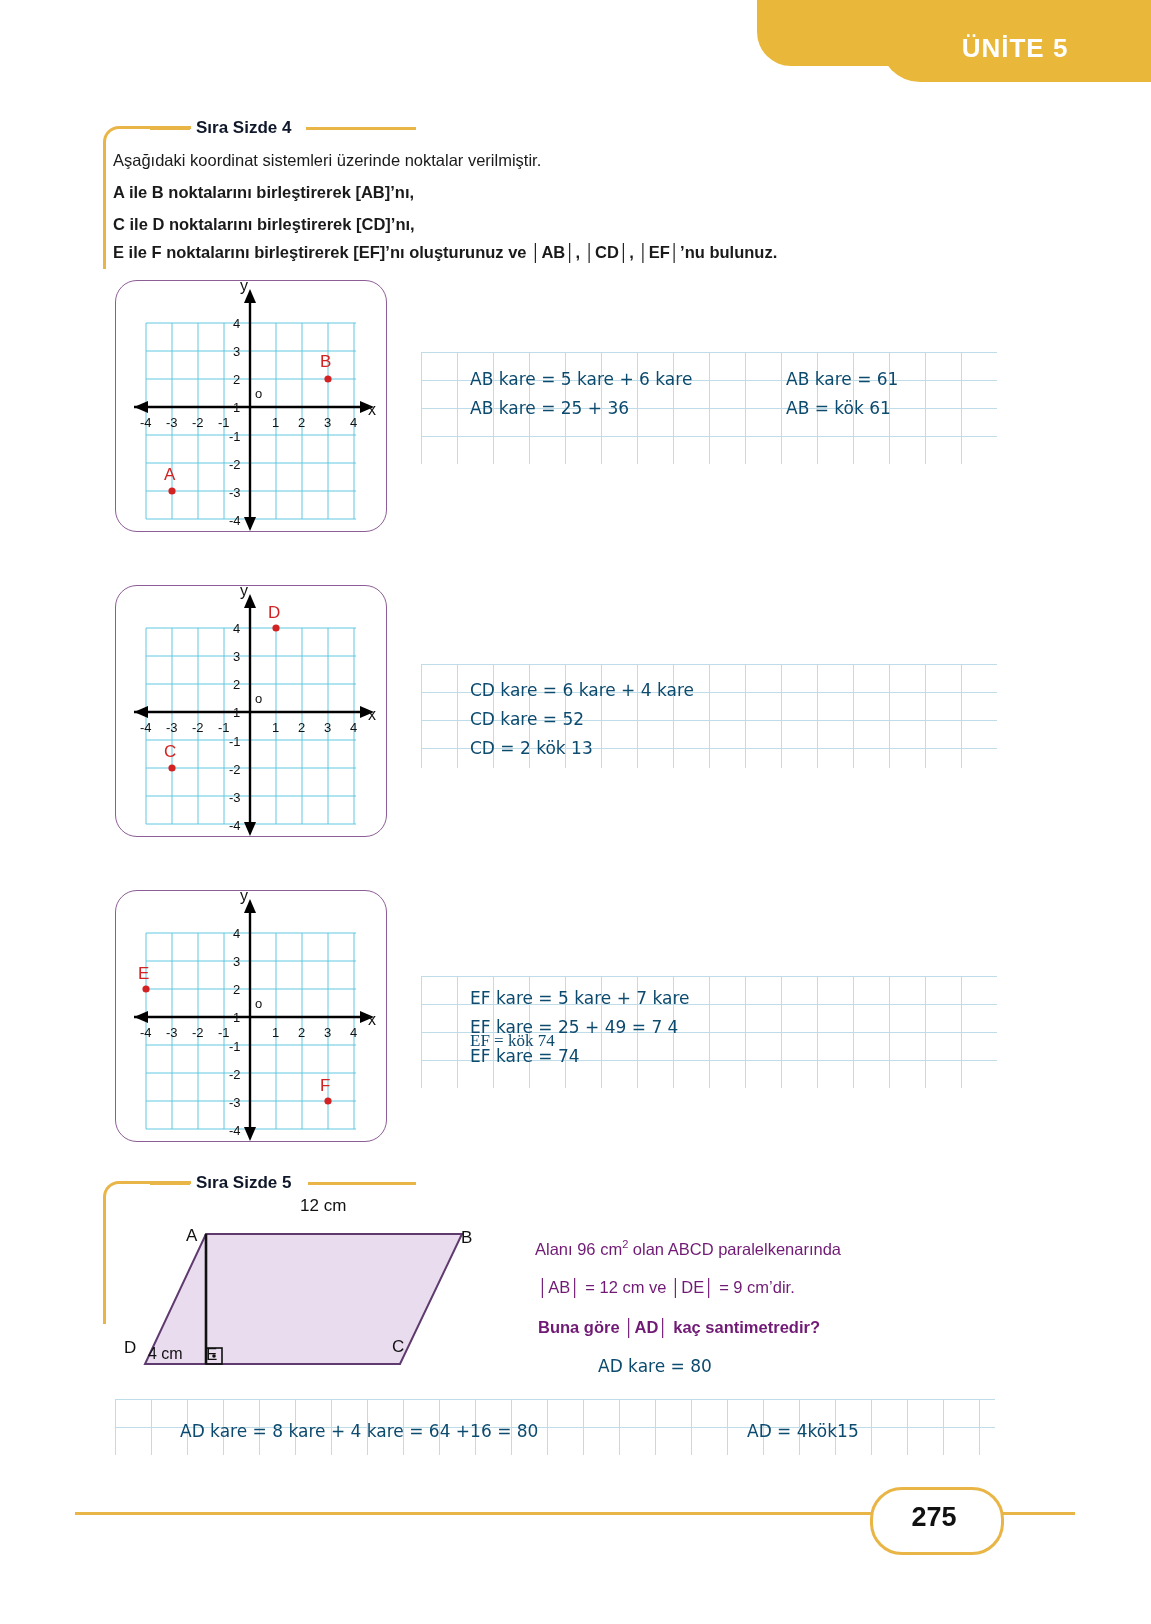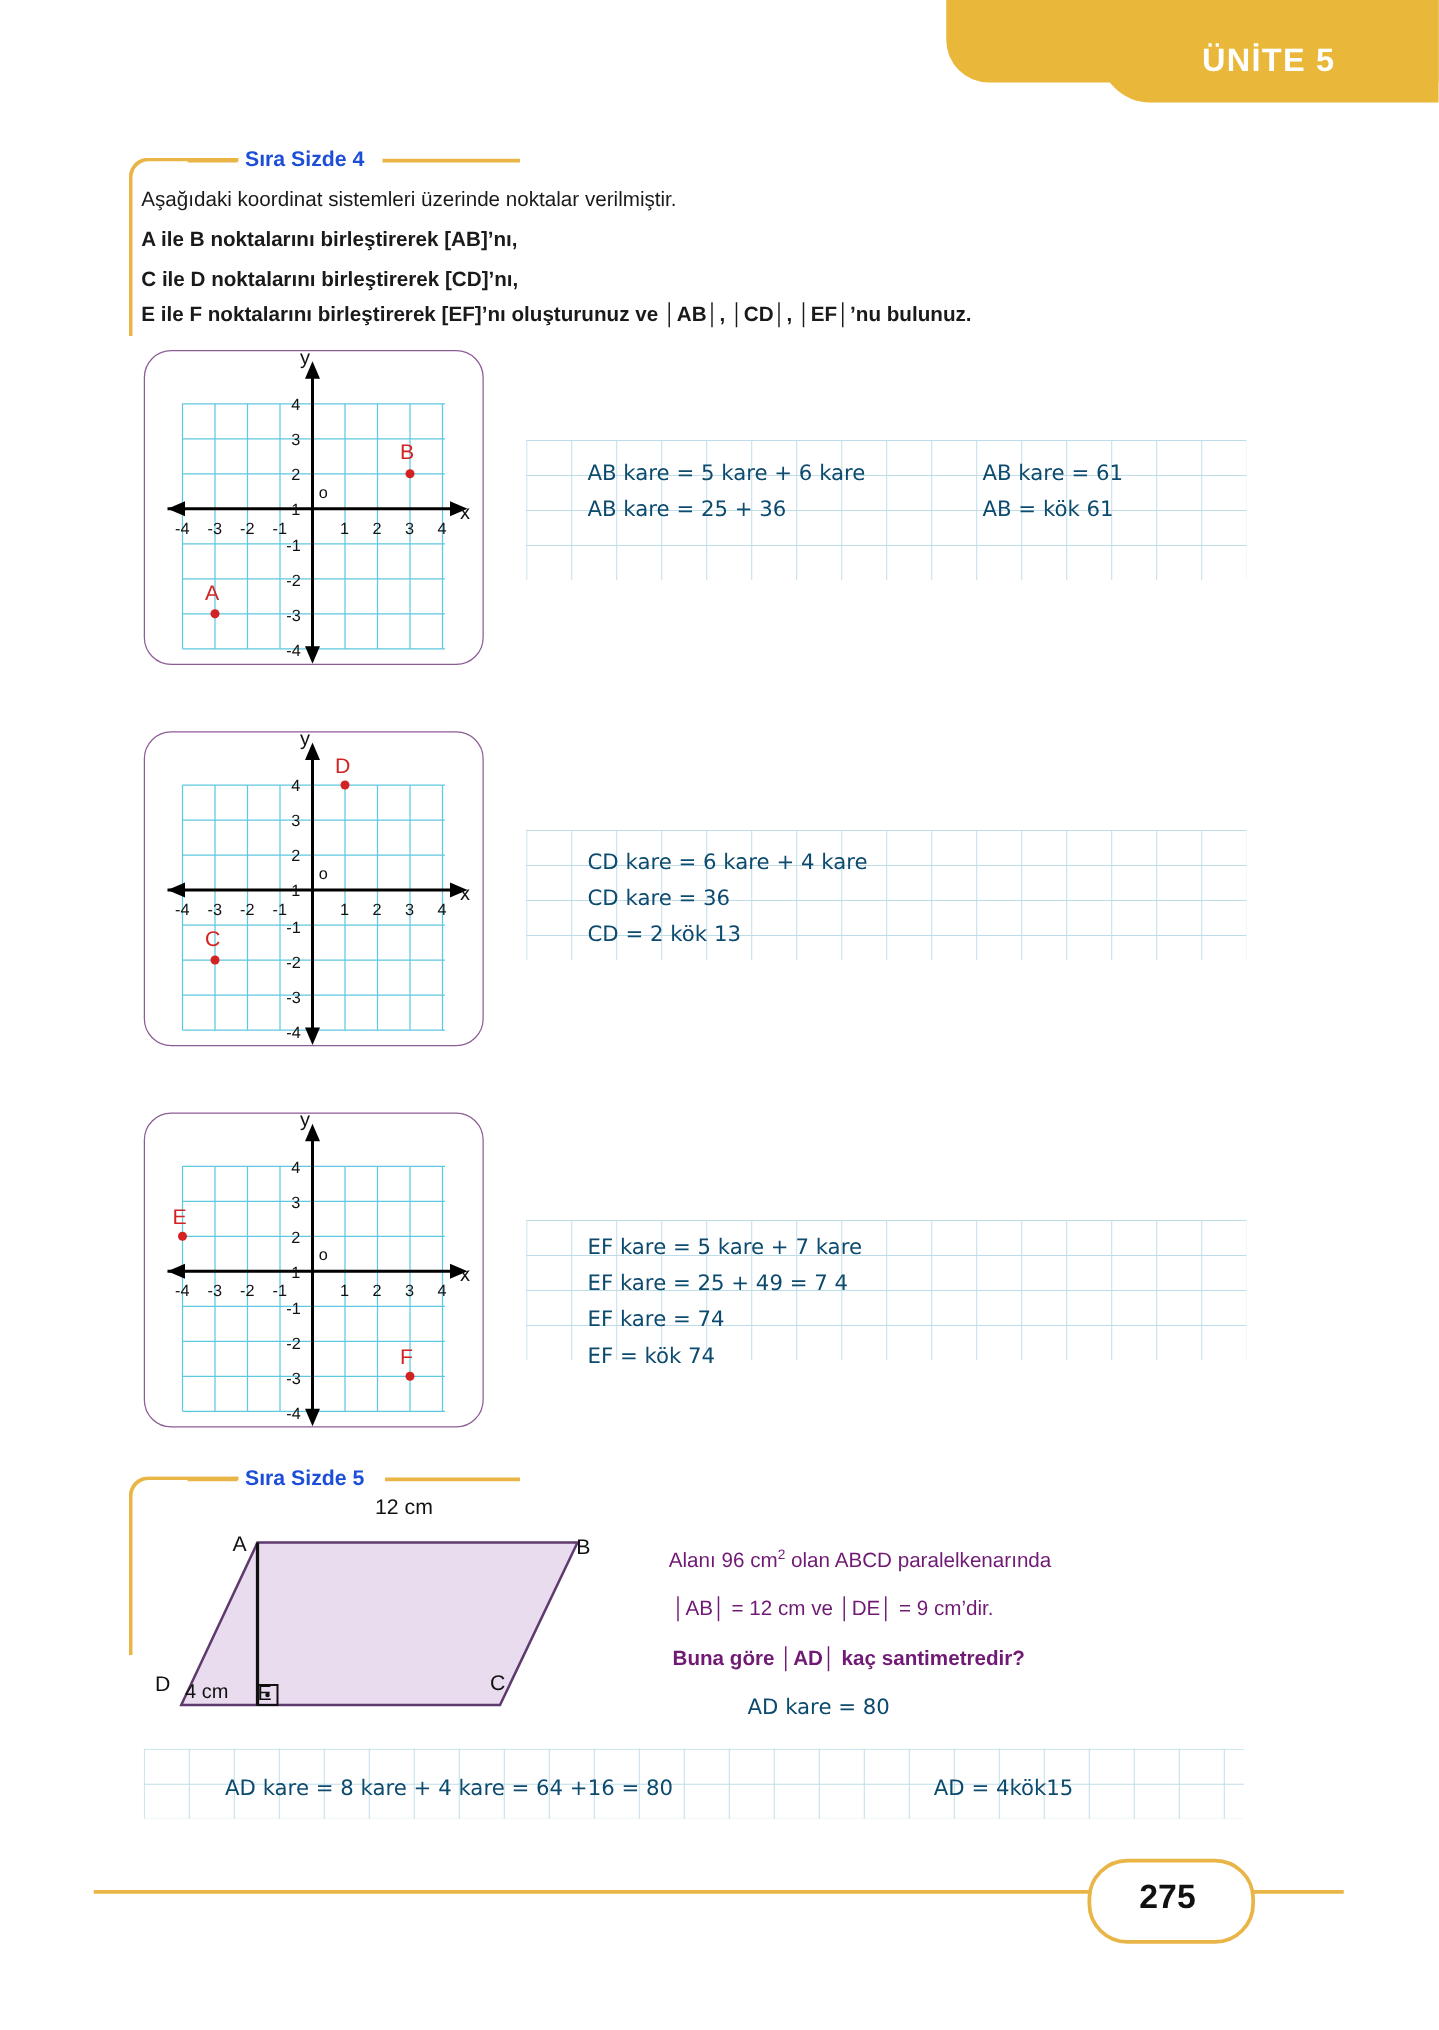--- a/index.html
+++ b/index.html
@@ -19,21 +19,21 @@
     position:absolute; top:0; left:880px; width:271px; height:82px;
     background:#e9b73a; border-bottom-left-radius:40px;
   }
   .unit-title {
     position:absolute; top:20px; left:900px; width:230px;
     text-align:center; color:#ffffff; font-size:26px; font-weight:bold;
     letter-spacing:1px;
     margin-top:13px;
   }
   .ss-label {
-    position:absolute; color:#1d4ed8; font-weight:bold; font-size:17px;
+    position:absolute; color:#0f172a; font-weight:bold; font-size:17px;
     white-space:nowrap;
   }
   .ss-rule-l, .ss-rule-r {
     position:absolute; height:3px; background:#e9b546;
   }
   .ss-bracket {
     position:absolute; border-left:3px solid #e9b546; border-top:3px solid #e9b546;
     border-top-left-radius:16px;
   }
 
@@ -192,21 +192,21 @@
     </g>
     <circle cx="160" cy="42" r="3.6" fill="#d32222"></circle>
     <text x="152" y="32" font-size="17" fill="#d32222" font-family="Liberation Sans, sans-serif">D</text>
     <circle cx="56" cy="182" r="3.6" fill="#d32222"></circle>
     <text x="48" y="171" font-size="17" fill="#d32222" font-family="Liberation Sans, sans-serif">C</text>
   </svg>
 </div>
 
 <div class="ansgrid" style="left:421px; top:664px; width:576px; height:104px;"></div>
 <div class="ansline" style="left:470px; top:680px;">CD kare = 6 kare + 4 kare</div>
-<div class="ansline" style="left:470px; top:709px;">CD kare = 36</div>
+<div class="ansline" style="left:470px; top:709px;">CD kare = 52</div>
 <div class="ansline" style="left:470px; top:738px;">CD = 2 kök 13</div>
 
 <div class="plane-card" style="left:115px; top:890px;">
   <svg class="plane-svg" width="270" height="250" viewBox="0 0 270 250">
     <g stroke="#5ec8e0" stroke-width="1" fill="none">
       <path d="M30,42 H240 M30,70 H240 M30,98 H240 M30,126 H240 M30,154 H240 M30,182 H240 M30,210 H240 M30,238 H240"></path>
       <path d="M30,42 V238 M56,42 V238 M82,42 V238 M108,42 V238 M134,42 V238 M160,42 V238 M186,42 V238 M212,42 V238 M238,42 V238"></path>
     </g>
     <g stroke="#000" stroke-width="2.4" fill="none">
       <path d="M18,126 H252"></path>
@@ -241,21 +241,21 @@
     <text x="22" y="88" font-size="17" fill="#d32222" font-family="Liberation Sans, sans-serif">E</text>
     <circle cx="212" cy="210" r="3.6" fill="#d32222"></circle>
     <text x="204" y="200" font-size="17" fill="#d32222" font-family="Liberation Sans, sans-serif">F</text>
   </svg>
 </div>
 
 <div class="ansgrid" style="left:421px; top:976px; width:576px; height:112px;"></div>
 <div class="ansline" style="left:470px; top:988px;">EF kare = 5 kare + 7 kare</div>
 <div class="ansline" style="left:470px; top:1017px;">EF kare = 25 + 49 = 7 4</div>
 <div class="ansline" style="left:470px; top:1046px;">EF kare = 74</div>
-<div class="ansline" style="left:470px; top:1075px;">EF = kök 74</div>
+<div class="ansline" style="left:470px; top:1031px;font-family:Liberation Serif, serif;">EF = kök 74</div>
 
 <div class="ss-bracket" style="left:103px; top:1181px; width:85px; height:140px; border-right:none; border-bottom:none;"></div>
 <div class="ss-rule-l" style="left:150px; top:1182px; width:40px;"></div>
 <div class="ss-label" style="left:196px; top:1173px;">Sıra Sizde 5</div>
 <div class="ss-rule-r" style="left:308px; top:1182px; width:108px;"></div>
 
 <svg class="para-svg" width="360" height="180" viewBox="0 0 360 180" style="left:110px; top:1212px;">
   <polygon points="96,22 352,22 290,152 35,152" fill="#e8dcee" stroke="#5e3a6e" stroke-width="2"></polygon>
   <line x1="96" y1="22" x2="96" y2="152" stroke="#111" stroke-width="2.6"></line>
   <rect x="96" y="136" width="16" height="16" fill="none" stroke="#111" stroke-width="1.6"></rect>

